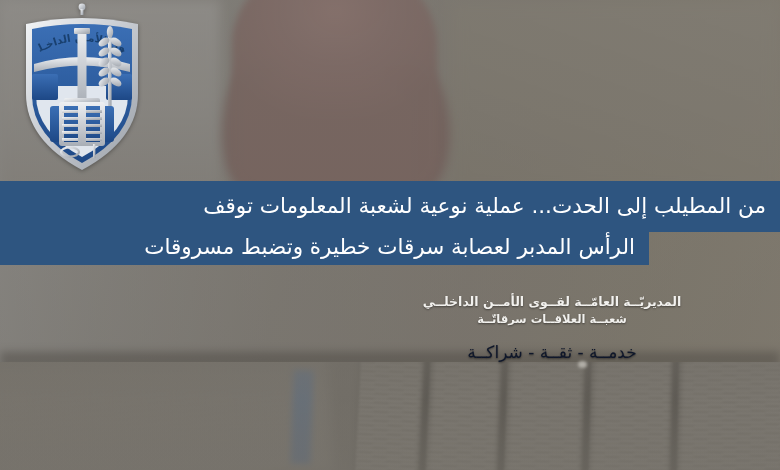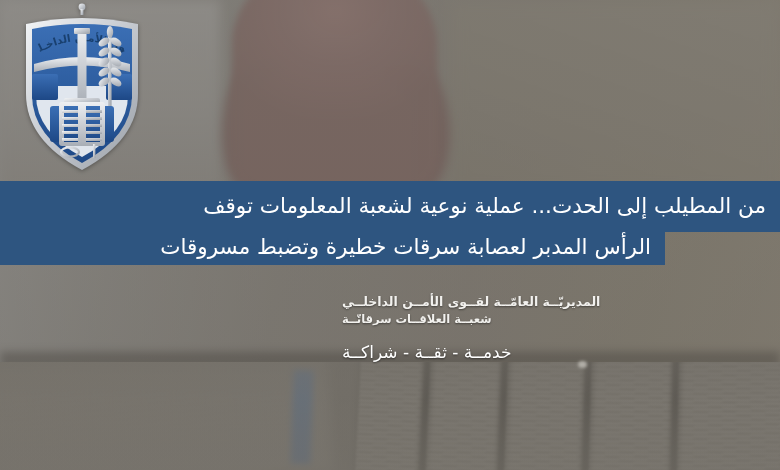--- a/index.html
+++ b/index.html
@@ -118,43 +118,43 @@
 
   
   .emblem{position:absolute;left:12px;top:2px;width:140px;height:172px;}
   .emblem svg{display:block;width:140px;height:172px;
     filter:drop-shadow(0 1px 2px rgba(0,0,0,.35));}
 
   
   .headline{position:absolute;left:0;top:181px;width:780px;}
   .hl-row{display:flex;}
   .hl-row.r1{justify-content:flex-end;}
-  .hl-row.r2{justify-content:flex-start;padding-right:0;}
+  .hl-row.r2{justify-content:flex-start;padding-right:16px;}
   .hl-band{
     background:#2e5580;
     color:#ffffff;
     font-size:21.5px;
     line-height:1;
     font-weight:400;
     letter-spacing:0px;
     white-space:nowrap;
     display:flex;align-items:center;
   }
   .hl-band.b1{height:51px;width:780px;padding:0 14px 2px 10px;}
   .hl-band.b2{height:33px;width:665px;margin-right:115px;padding:0 14px 4px 10px;}
 
   
   .credits{
     position:absolute;right:18px;top:293px;width:420px;
-    text-align:left;color:#f2f1ee;
+    text-align:center;color:#f2f1ee;
     text-shadow:0 1px 2px rgba(0,0,0,.45);
   }
   .credit-1{font-size:12.5px;font-weight:bold;letter-spacing:.4px;line-height:17px;}
   .credit-2{font-size:11.5px;font-weight:bold;letter-spacing:.6px;line-height:17px;margin-top:1px;}
-  .credit-3{font-size:17px;font-weight:400;letter-spacing:1.2px;line-height:22px;margin-top:13px;color:#ffffff;}
+  .credit-3{font-size:17px;font-weight:400;letter-spacing:1.2px;line-height:22px;margin-top:13px;color:#0f172a;}
 </style>
 </head>
 <body>
 
 <div class="stage">
 
   <div class="photo">
     <div class="photo-base"></div>
     <div class="wall-left"></div>
     <div class="wall-right"></div>

